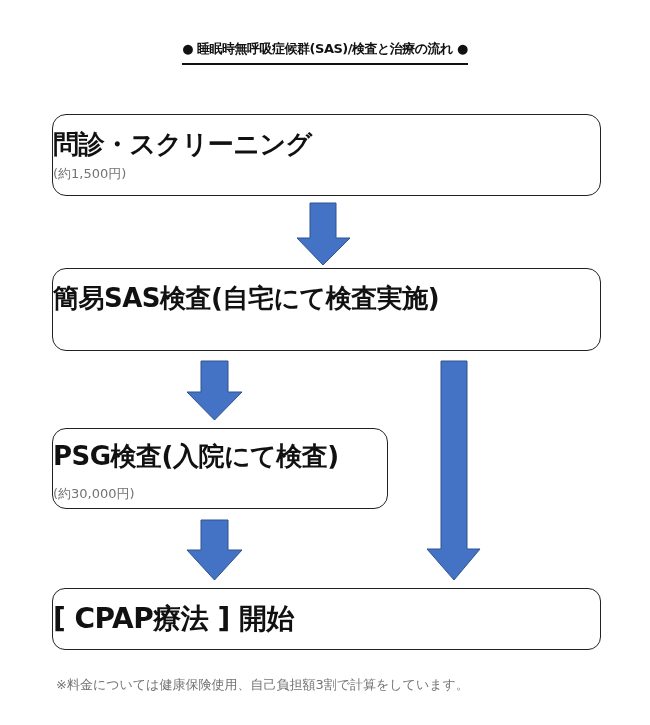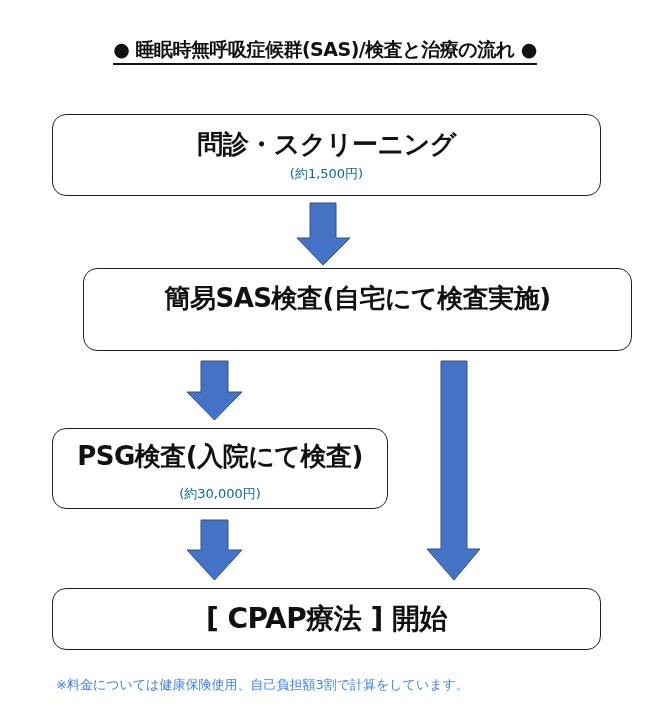--- a/index.html
+++ b/index.html
@@ -14,72 +14,72 @@
       overflow: hidden;
       font-family: "DejaVu Sans", "Liberation Sans", sans-serif;
       color: #111111;
     }
     .title {
       position: absolute;
       left: 0;
       width: 650px;
       top: 36px;
       text-align: center;
-      font-size: 19px;
+      font-size: 13px;
       font-weight: bold;
       letter-spacing: -0.5px;
     }
     .title span.inner {
       display: inline-block;
       border-bottom: 2px solid #111;
       padding-bottom: 1px;
       line-height: 26px;
     }
     .box {
       position: absolute;
       border: 1.5px solid #222;
       border-radius: 14px;
       background: #fff;
       box-sizing: border-box;
-      text-align: center;
+      text-align: left;
     }
     .box .main {
       display: block;
       font-weight: bold;
       font-size: 26px;
       letter-spacing: -0.5px;
       white-space: nowrap;
     }
     .box .sub {
       display: block;
       font-size: 13px;
-      color: #0369a1;
+      color: #737373;
       white-space: nowrap;
     }
     #box1 { left: 52px; top: 114px; width: 549px; height: 82px; }
     #box1 .main { margin-top: 12px; line-height: 34px; }
     #box1 .sub { margin-top: 4px; }
 
-    #box2 { left: 52px; top: 268px; width: 549px; height: 83px; margin-left: 31px; }
+    #box2 { left: 52px; top: 268px; width: 549px; height: 83px; }
     #box2 .main { margin-top: 12px; line-height: 34px; }
     #box2 .sub { margin-top: 4px; }
 
     #box3 { left: 52px; top: 428px; width: 336px; height: 81px; }
     #box3 .main { margin-top: 10px; line-height: 34px; }
     #box3 .sub { margin-top: 12px; }
 
-    #box4 { left: 52px; top: 588px; width: 549px; height: 62px; }
+    #box4 { left: 52px; top: 588px; width: 549px; height: 62px; border-radius: 13px; }
     #box4 .main { margin-top: 11px; line-height: 38px; font-size: 28px; }
 
     .note {
       position: absolute;
       left: 56px;
       top: 676px;
       font-size: 13px;
-      color: #3b82f6;
+      color: #737373;
       white-space: nowrap;
     }
     svg.arrows {
       position: absolute;
       left: 0;
       top: 0;
       width: 650px;
       height: 725px;
       pointer-events: none;
     }

